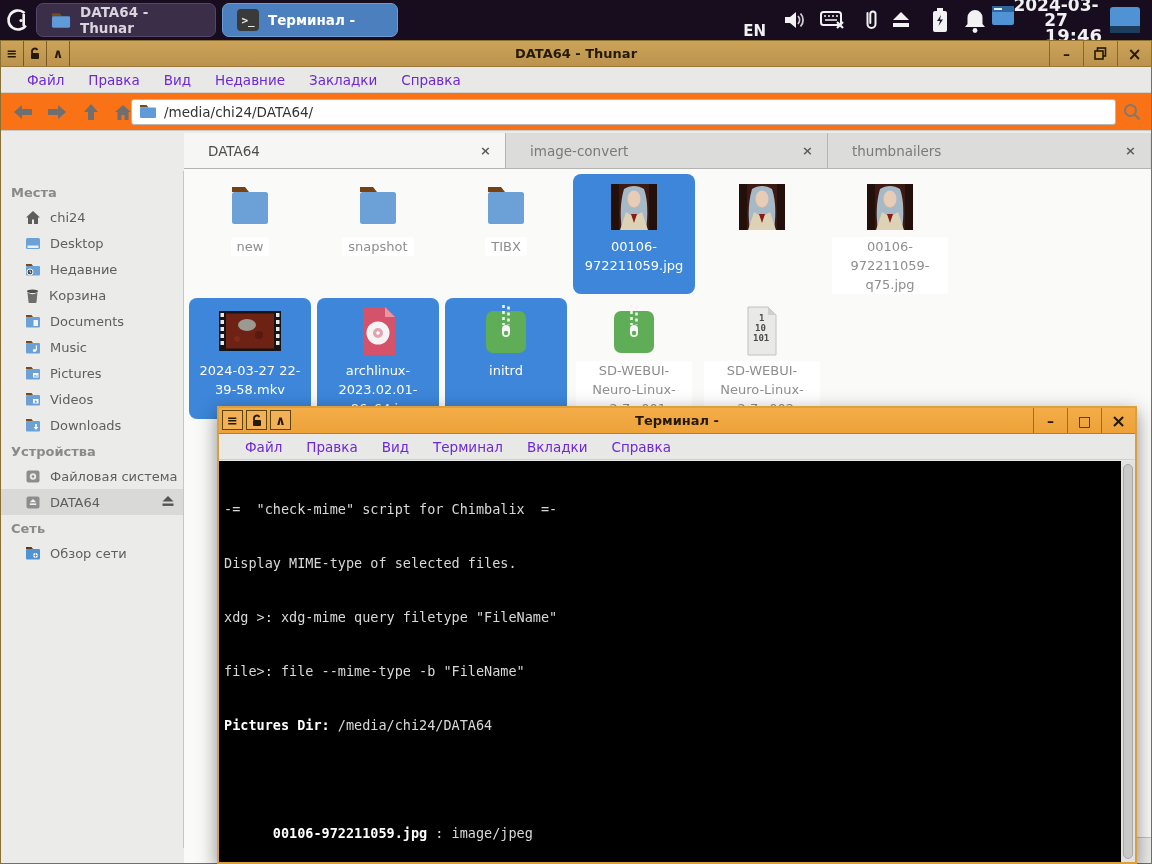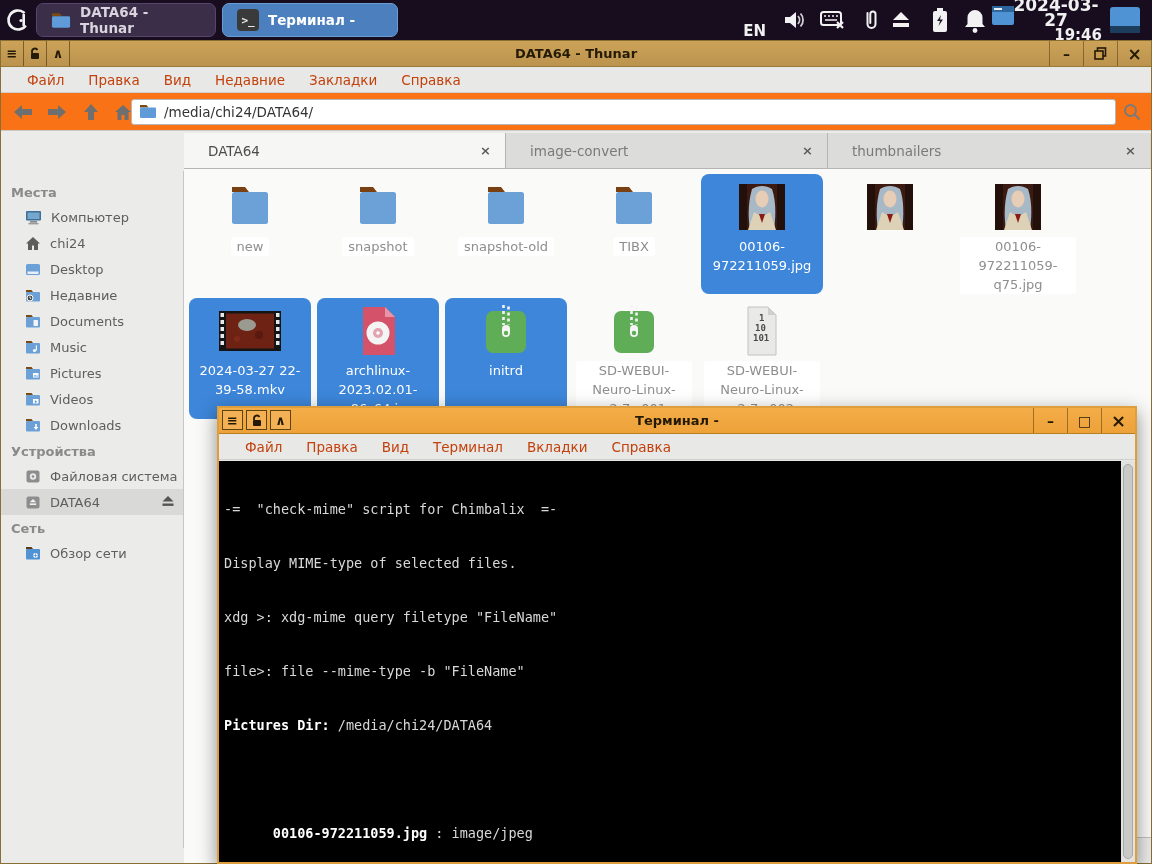--- a/index.html
+++ b/index.html
@@ -9,34 +9,34 @@
   svg{display:block}
 
   
   #panel{position:absolute;left:0;top:0;width:1152px;height:40px;background:#170d1f}
   .task-btn{position:absolute;top:3px;height:34px;border-radius:7px;display:flex;align-items:center;gap:9px;padding:0 14px;font-size:13.5px;font-weight:bold}
   #task-thunar{left:36px;width:180px;background:#3b2e49;border:1px solid #55456a;color:#d9d4de}
   #task-term{left:222px;width:176px;background:#4b7fbd;border:1px solid #6b9cd2;color:#fff}
   .term-glyph{width:22px;height:22px;background:#3a3a3a;border-radius:4px;color:#e8e8e8;font-family:"DejaVu Sans Mono",monospace;font-size:11px;font-weight:bold;display:flex;align-items:center;justify-content:center}
   .tray{position:absolute;top:0;height:40px;display:flex;align-items:flex-end;color:#f0f0f0}
   #clock{right:50px;width:92px;flex-direction:column;justify-content:center;line-height:15px;text-align:center;font-weight:bold}
-  #clock .d{font-size:17px}#clock .t{font-size:15px}
+  #clock .d{font-size:17px}#clock .t{font-size:18px}
 
   
   #thunar{position:absolute;left:0;top:40px;width:1152px;height:824px;background:#ebebea;border:1px solid #8a6f33}
   .titlebar{position:relative;height:26px;display:flex;align-items:center}
   #thunar .titlebar{background:linear-gradient(#cda359,#bb934d);border-bottom:1px solid #99783a}
   #term .titlebar{background:linear-gradient(#f4ad48,#eda139);border-bottom:1px solid #b77f22}
   .tb-left{display:flex;height:100%}
   .tb-btn{width:23px;height:100%;display:flex;align-items:center;justify-content:center;border-right:1px solid rgba(60,40,0,.55);font-weight:bold;color:#241a05;font-size:13px}
   .tb-title{position:absolute;left:0;right:0;text-align:center;font-weight:bold;font-size:13px;color:#241a05;pointer-events:none}
   .tb-right{position:absolute;right:0;top:0;height:100%;display:flex}
   .wc-btn{width:34px;height:100%;display:flex;align-items:center;justify-content:center;border-left:1px solid rgba(60,40,0,.45);font-size:14px;font-weight:bold;color:#241a05}
   .menubar{height:26px;background:#e8e8e6;border-bottom:1px solid #cfcfcd;display:flex;align-items:center;padding-left:14px}
-  .menubar span{padding:0 12px;font-size:13.5px;color:#c2410c}
+  .menubar span{padding:0 12px;font-size:13.5px;color:#6d28d9}
 
   
   #toolbar{height:38px;background:#f97316;border-bottom:1px solid #c9c9c7;position:relative}
   .nav-btn{position:absolute;top:7px;width:28px;height:24px;display:flex;align-items:center;justify-content:center}
   #path-entry{position:absolute;left:130px;top:6px;width:985px;height:26px;background:#fff;border:1px solid #b6b6b4;border-radius:3px;font-size:13.5px;color:#333;padding:0 8px 0 32px;font-family:"DejaVu Sans",sans-serif}
   #path-folder{position:absolute;left:138px;top:11px}
   #search-btn{position:absolute;right:6px;top:7px;width:26px;height:24px;display:flex;align-items:center;justify-content:center}
 
   
   #thunar-body{position:absolute;left:0;top:92px;right:0;bottom:0}
@@ -210,49 +210,47 @@
       </svg>
     </span>
   </div>
 
   <div id="thunar-body">
 
     <div id="sidebar" style="top:38px">
       <div class="side-head">Места</div>
 
       <div class="side-item">
-        <svg class="ic" width="17" height="15" viewBox="0 0 17 15">
-          <rect x="1" y="1" width="15" height="9.5" rx="1" fill="#3f6e96"></rect>
-            <rect x="2.5" y="2.5" width="12" height="6.5" fill="#74a8cc"></rect>
-            <rect x="5" y="11" width="7" height="1.6" fill="#888"></rect>
-            <rect x="3.5" y="12.8" width="10" height="1.6" fill="#9a9a9a"></rect>
-        </svg>
-        <span>Компьютер</span>
-      </div>
-      <div class="side-item">
         <svg class="ic" width="16" height="15" viewBox="0 0 16 15">
             <path d="M8 1 L1 7.5 h2 V14 h4 v-4.5 h2 V14 h4 V7.5 h2 z" fill="#5d5d5d"></path>
           </svg>
         <span>chi24</span>
       </div>
       <div class="side-item">
         <svg class="ic" width="16" height="14" viewBox="0 0 16 14">
             <rect x="1" y="2" width="14" height="11" rx="1.5" fill="#6ba1d6"></rect>
             <rect x="2.5" y="9.5" width="11" height="2.5" fill="#e9eff6"></rect>
           </svg>
         <span>Desktop</span>
       </div>
       <div class="side-item">
         <svg class="ic" width="16" height="14" viewBox="0 0 16 14">
             <path d="M1 2 h5.5 l1.5 2 H1 z" fill="#7b4a12"></path>
             <rect x="1" y="4" width="14" height="9.5" rx="1" fill="#6ba1d6"></rect>
             <circle cx="5" cy="10" r="3" fill="#4a4a4a" stroke="#fff" stroke-width="1"></circle>
             <path d="M5 8.5 v1.5 l1.2 .8" stroke="#fff" stroke-width=".9" fill="none"></path>
           </svg>
         <span>Недавние</span>
+      </div>
+      <div class="side-item">
+        <svg class="ic" width="15" height="15" viewBox="0 0 15 15">
+            <ellipse cx="7.5" cy="3.2" rx="5.5" ry="1.8" fill="#4f4f4f"></ellipse>
+            <path d="M2.5 4.5 l1 9.5 a1 1 0 0 0 1 .9 h6 a1 1 0 0 0 1-.9 l1-9.5 a9 9 0 0 1 -10 0 z" fill="#6e6e6e"></path>
+          </svg>
+        <span>Корзина</span>
       </div>
       <div class="side-item">
         <svg class="ic" width="16" height="14" viewBox="0 0 16 14">
             <path d="M1 1 h5.5 l1.5 2 H1 z" fill="#7b4a12"></path>
             <rect x="1" y="3" width="14" height="10.5" rx="1" fill="#6ba1d6"></rect>
             <rect x="8.5" y="6" width="4.5" height="6" rx=".5" fill="#f4f4f4"></rect>
           </svg>
         <span>Documents</span>
       </div>
       <div class="side-item">
@@ -353,29 +351,20 @@
             <span class="label">new</span>
           </div>
           <div class="tile">
             <span class="icon">
                 <svg width="48" height="44" viewBox="0 0 48 44">
                   <path d="M6 2 h13 l4 5 H6 z" fill="#7b4012"></path>
                   <rect x="6" y="7" width="36" height="32" rx="2.5" fill="#6ba1d6"></rect>
                 </svg>
               </span>
             <span class="label">snapshot</span>
-          </div>
-          <div class="tile">
-            <span class="icon">
-                <svg width="48" height="44" viewBox="0 0 48 44">
-                  <path d="M6 2 h13 l4 5 H6 z" fill="#7b4012"></path>
-                  <rect x="6" y="7" width="36" height="32" rx="2.5" fill="#6ba1d6"></rect>
-                </svg>
-              </span>
-            <span class="label">snapshot-old</span>
           </div>
           <div class="tile">
             <span class="icon">
                 <svg width="48" height="44" viewBox="0 0 48 44">
                   <path d="M6 2 h13 l4 5 H6 z" fill="#7b4012"></path>
                   <rect x="6" y="7" width="36" height="32" rx="2.5" fill="#6ba1d6"></rect>
                 </svg>
               </span>
             <span class="label">TIBX</span>
           </div>

